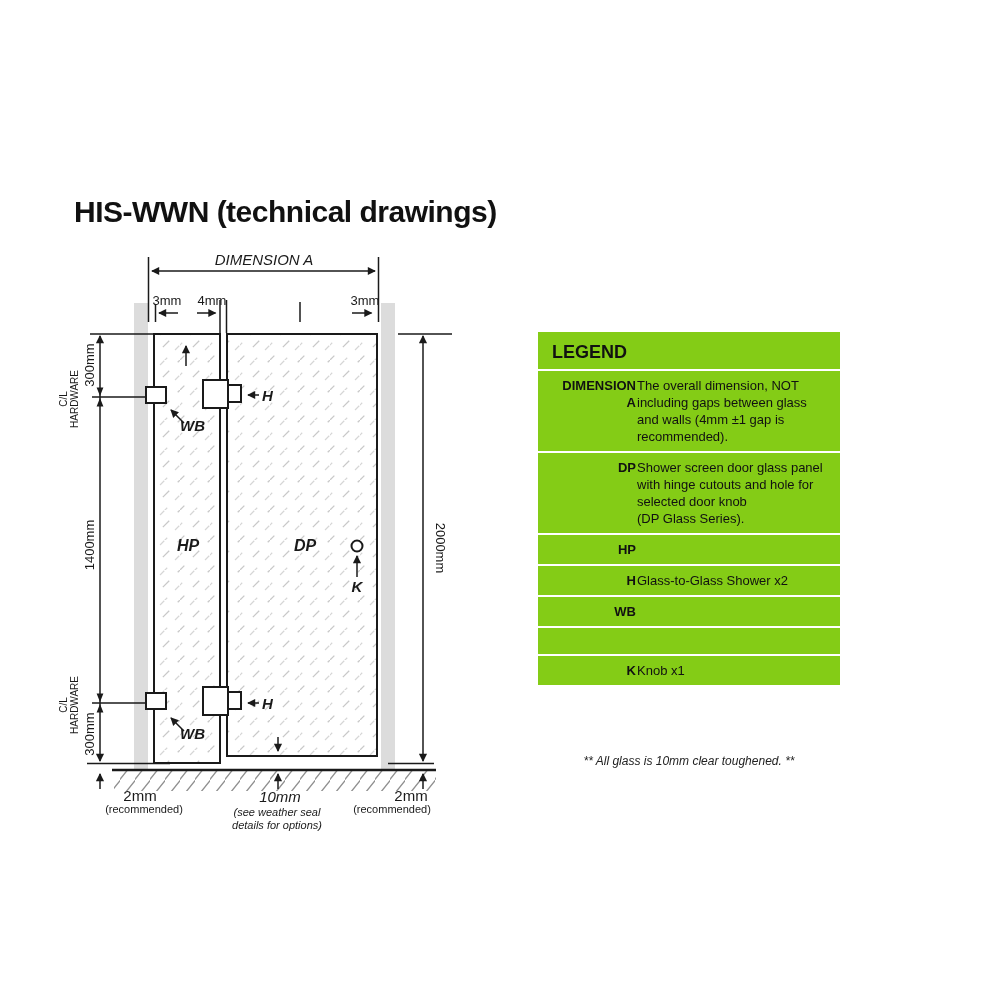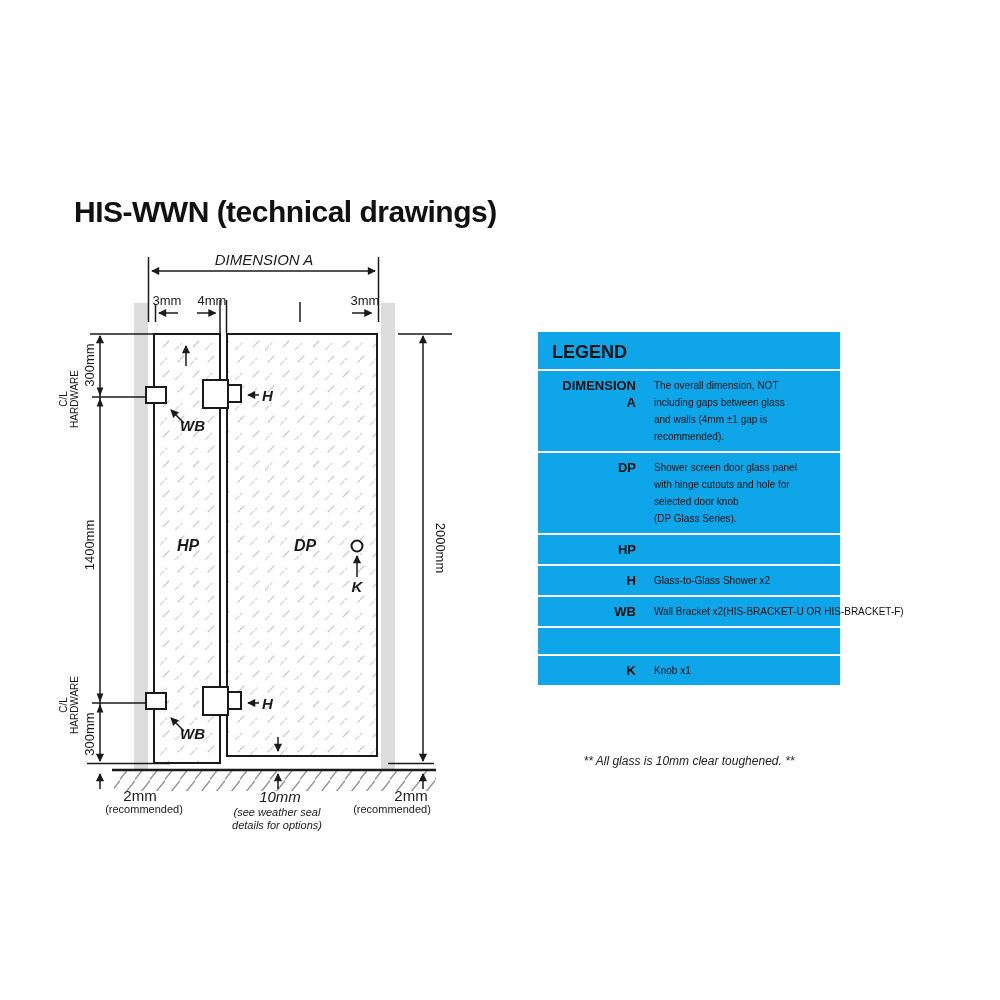--- a/index.html
+++ b/index.html
@@ -9,37 +9,37 @@
     position:absolute;left:62px;top:183px;margin:12px;
     font-size:30px;font-weight:bold;letter-spacing:-0.5px;color:#111;
     font-family:"Liberation Sans",sans-serif;
   }
 
   .drawing-svg{position:absolute;left:0;top:0;}
 
   
   .legend{
     position:absolute;left:538px;top:332px;width:302px;
-    background:#0ea5e9;
+    background:#84cc16;
   }
   .legend-header{
     margin:0;padding:10px 14px 6px 14px;
     font-size:18px;font-weight:bold;color:#111;
   }
   .legend-row{
     border-top:2px solid #ffffff;
     padding:6px 0 6px 14px;
     display:flex;align-items:flex-start;
   }
   .legend-term{
     width:84px;flex:0 0 84px;text-align:right;
     font-size:13px;font-weight:bold;line-height:17px;color:#111;
   }
   .legend-desc{
-    margin-left:18px;font-size:10px;line-height:17px;color:#111;
+    margin-left:1px;font-size:13px;line-height:17px;color:#111;
     white-space:pre;min-height:14px;
   }
   .legend-footnote{
     position:absolute;left:538px;top:710px;width:302px;
     text-align:center;font-size:12px;font-style:italic;color:#222;margin-top:44px;
   }
 
   
   .ln{stroke:#1a1a1a;stroke-width:1.5;fill:none;}
   .ln-thick{stroke:#1a1a1a;stroke-width:2.5;fill:none;}
@@ -207,21 +207,20 @@
   </div>
   <div class="legend-row">
     <div class="legend-term">HP</div>
   </div>
   <div class="legend-row">
     <div class="legend-term">H</div>
     <div class="legend-desc">Glass-to-Glass Shower x2</div>
   </div>
   <div class="legend-row">
     <div class="legend-term">WB</div>
-    <div class="legend-desc">Wall Bracket x2(HIS-BRACKET-U OR HIS-BRACKET-F)</div>
   </div>
   <div class="legend-row">
     <div class="legend-term"></div>
     <div class="legend-desc"></div>
   </div>
   <div class="legend-row">
     <div class="legend-term">K</div>
     <div class="legend-desc">Knob x1</div>
   </div>
 </div>

